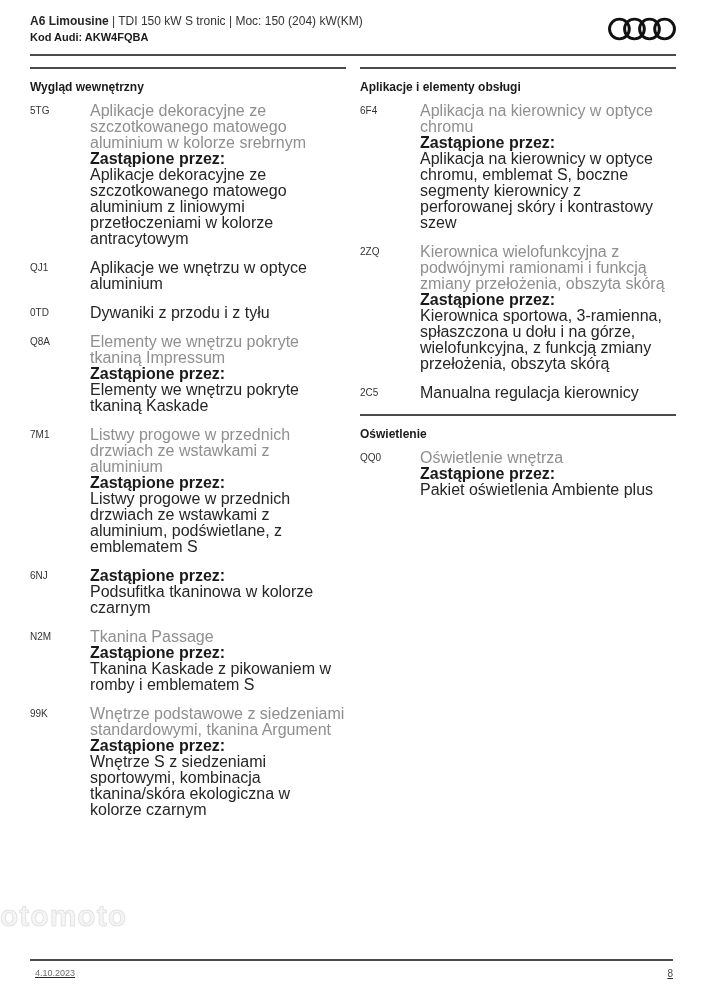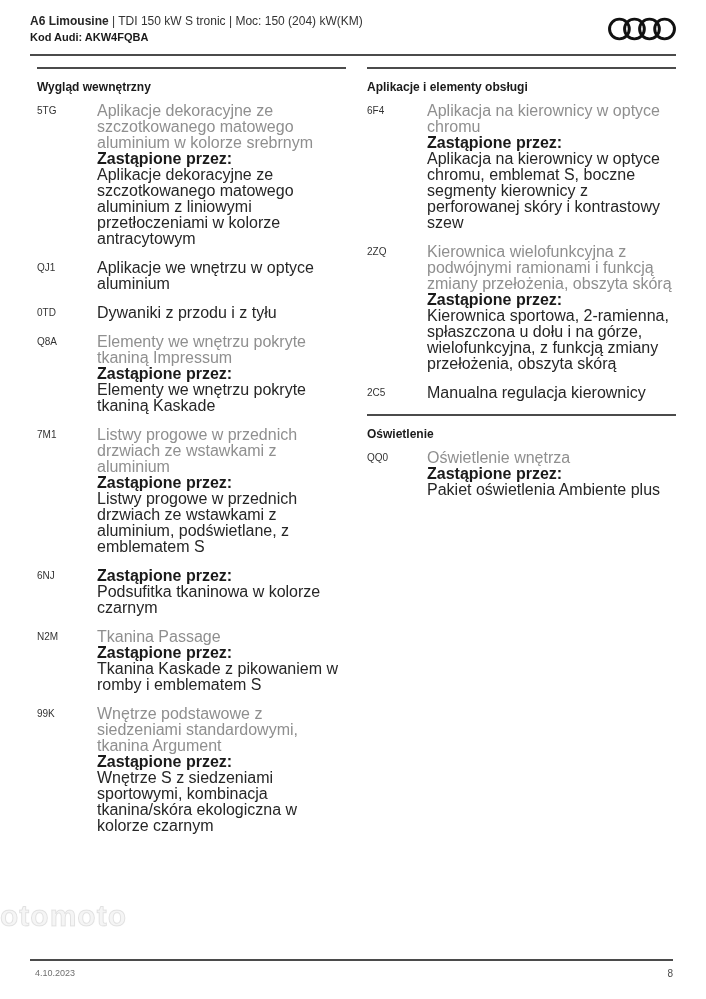--- a/index.html
+++ b/index.html
@@ -18,36 +18,37 @@
   .doc-header .titles { line-height: 15px; }
   .title-line { font-size: 12px; color: #333333; }
   .title-line .model { font-weight: bold; color: #262626; }
   .code-line { font-size: 11px; font-weight: bold; color: #1a1a1a; margin-top: 1px; }
   .audi-logo { margin-top: 4px; }
 
   .rule-full { border-top: 2px solid #4b4b4b; margin-top: 9px; }
 
   
   .columns { display: flex; gap: 14px; margin-top: 11px; }
-  .col { flex: 1; min-width: 0; margin-left: 7px; }
+  .col { flex: 1; min-width: 0; }
   .section { border-top: 2px solid #4b4b4b; margin-bottom: 6px; }
   .section + .section { margin-top: 9px; }
   .section-title { font-size: 12px; font-weight: bold; color: #1a1a1a; padding: 11px 0 9px 0; }
 
   .item { display: grid; grid-template-columns: 60px 1fr; margin-bottom: 13px; }
   .item-code { font-size: 10px; color: #333333; line-height: 16px; }
   .item-desc { font-size: 16px; line-height: 16px; }
   .txt-current { color: #262626; }
   .txt-original { color: #8f8f8f; }
   .txt-replaced-label { color: #1a1a1a; font-weight: bold; }
 
   
   .doc-footer {
     position: absolute; left: 30px; right: 33px; top: 959px;
     border-top: 2px solid #4b4b4b;
+    text-decoration: underline;
   }
   .footer-row { display: flex; justify-content: space-between; padding-top: 7px; }
   .footer-date { font-size: 9px; color: #6f6f6f; padding-left: 5px; }
   .footer-page { font-size: 10px; color: #4b4b4b; }
 
   
   .watermark {
     position: absolute; left: 0px; top: 899px;
     font-size: 30px; font-weight: bold; letter-spacing: 1px;
     color: rgba(0,0,0,0.04);
@@ -156,21 +157,21 @@
               <div class="txt-original">Aplikacja na kierownicy w optyce chromu</div>
               <div class="txt-replaced-label">Zastąpione przez:</div>
               <div class="txt-current">Aplikacja na kierownicy w optyce chromu, emblemat S, boczne segmenty kierownicy z perforowanej skóry i kontrastowy szew</div>
             </div>
           </div>
           <div class="item">
             <div class="item-code">2ZQ</div>
             <div class="item-desc">
               <div class="txt-original">Kierownica wielofunkcyjna z podwójnymi ramionami i funkcją zmiany przełożenia, obszyta skórą</div>
               <div class="txt-replaced-label">Zastąpione przez:</div>
-              <div class="txt-current">Kierownica sportowa, 2-ramienna, spłaszczona u dołu i na górze, wielofunkcyjna, z funkcją zmiany przełożenia, obszyta skórą</div>
+              <div class="txt-current">Kierownica sportowa, 3-ramienna, spłaszczona u dołu i na górze, wielofunkcyjna, z funkcją zmiany przełożenia, obszyta skórą</div>
             </div>
           </div>
           <div class="item">
             <div class="item-code">2C5</div>
             <div class="item-desc">
               <div class="txt-current">Manualna regulacja kierownicy</div>
             </div>
           </div>
         </div>
         <div class="section">

